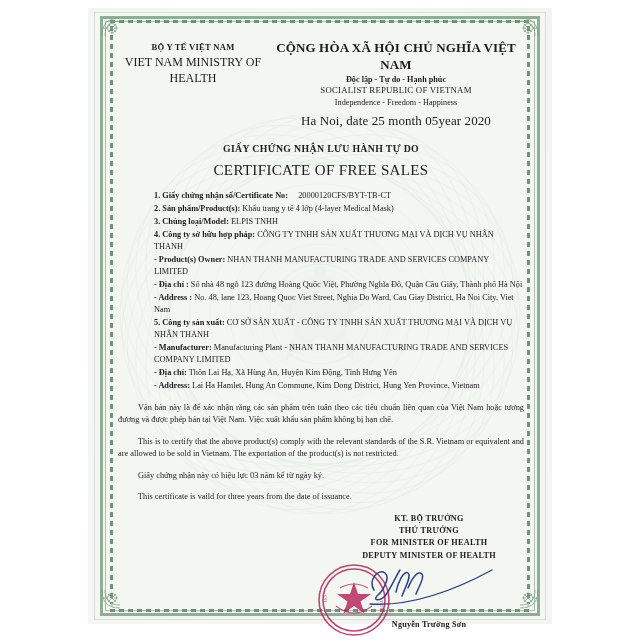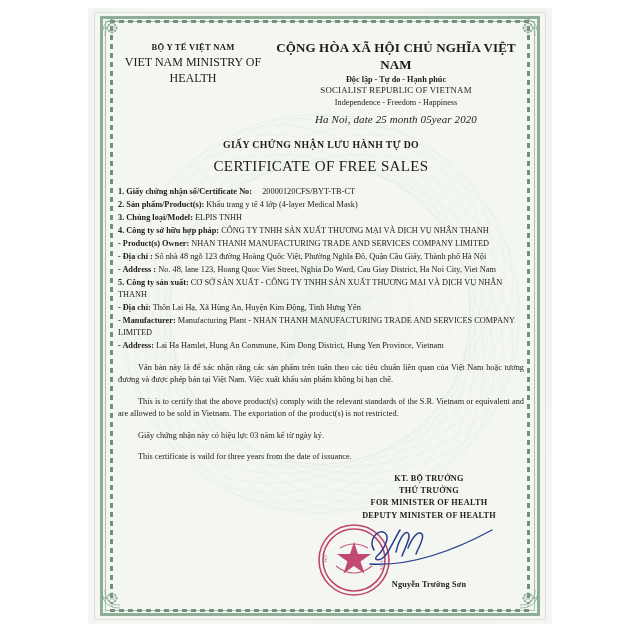--- a/index.html
+++ b/index.html
@@ -159,22 +159,21 @@
   .country-en {
     font-size: 8.8px;
     line-height: 1.35;
     letter-spacing: .2px;
   }
   .motto-en {
     font-size: 8.2px;
     line-height: 1.35;
   }
   .date-line {
-    font-style: italic;
-    font-size: 11px;
+    font-size: 13px;
     margin-top: 5px;
     letter-spacing: .1px;
   }
 
   
   .titles {
     text-align: center;
     margin-top: 14px;
   }
   .title-vn {
@@ -188,21 +187,21 @@
     letter-spacing: .35px;
     margin-top: 8px;
   }
 
   
   .fields {
     margin-top: 11px;
     font-size: 8.3px;
     line-height: 1.45;
   }
-  .field { margin-bottom: 1px; }
+  .field { margin-bottom: 1px; margin-left: 36px; }
   .field b { font-weight: bold; }
   .field .val { font-weight: normal; }
   .certno { padding-left: 6px; }
 
   
   .paras {
     margin-top: 10px;
     font-size: 8.3px;
     line-height: 1.5;
     text-align: justify;
@@ -386,22 +385,22 @@
 
     <div class="fields" id="field-list">
         <div class="field"><b>1. Giấy chứng nhận số/Certificate No:</b><span class="val certno">&nbsp;&nbsp;20000120CFS/BYT-TB-CT</span></div>
         <div class="field"><b>2. Sản phẩm/Product(s):</b><span class="val"> Khẩu trang y tế 4 lớp (4-layer Medical Mask)</span></div>
         <div class="field"><b>3. Chủng loại/Model:</b><span class="val"> ELPIS TNHH</span></div>
         <div class="field"><b>4. Công ty sở hữu hợp pháp:</b><span class="val"> CÔNG TY TNHH SẢN XUẤT THƯƠNG MẠI VÀ DỊCH VỤ NHÂN THANH</span></div>
         <div class="field"><b>- Product(s) Owner:</b><span class="val"> NHAN THANH MANUFACTURING TRADE AND SERVICES COMPANY LIMITED</span></div>
         <div class="field"><b>- Địa chỉ :</b><span class="val"> Số nhà 48 ngõ 123 đường Hoàng Quốc Việt, Phường Nghĩa Đô, Quận Cầu Giấy, Thành phố Hà Nội</span></div>
         <div class="field"><b>- Address :</b><span class="val"> No. 48, lane 123, Hoang Quoc Viet Street, Nghia Do Ward, Cau Giay District, Ha Noi City, Viet Nam</span></div>
         <div class="field"><b>5. Công ty sản xuất:</b><span class="val"> CƠ SỞ SẢN XUẤT - CÔNG TY TNHH SẢN XUẤT THƯƠNG MẠI VÀ DỊCH VỤ NHÂN THANH</span></div>
+        <div class="field"><b>- Manufacturer:</b><span class="val"> Manufacturing Plant - NHAN THANH MANUFACTURING TRADE AND SERVICES COMPANY LIMITED</span></div>
         <div class="field"><b>- Địa chỉ:</b><span class="val"> Thôn Lai Hạ, Xã Hùng An, Huyện Kim Động, Tỉnh Hưng Yên</span></div>
-        <div class="field"><b>- Manufacturer:</b><span class="val"> Manufacturing Plant - NHAN THANH MANUFACTURING TRADE AND SERVICES COMPANY LIMITED</span></div>
         <div class="field"><b>- Address:</b><span class="val"> Lai Ha Hamlet, Hung An Commune, Kim Dong District, Hung Yen Province, Vietnam</span></div>
       </div>
 
     <div class="paras" id="paragraph-list">
         <div class="para">Văn bản này là để xác nhận rằng các sản phẩm trên tuân theo các tiêu chuẩn liên quan của Việt Nam hoặc tương đương và được phép bán tại Việt Nam. Việc xuất khẩu sản phẩm không bị hạn chế.</div>
         <div class="para">This is to certify that the above product(s) comply with the relevant standards of the S.R. Vietnam or equivalent and are allowed to be sold in Vietnam. The exportation of the product(s) is not restricted.</div>
         <div class="para">Giấy chứng nhận này có hiệu lực 03 năm kể từ ngày ký.</div>
         <div class="para">This certificate is vaild for three years from the date of issuance.</div>
       </div>
 

